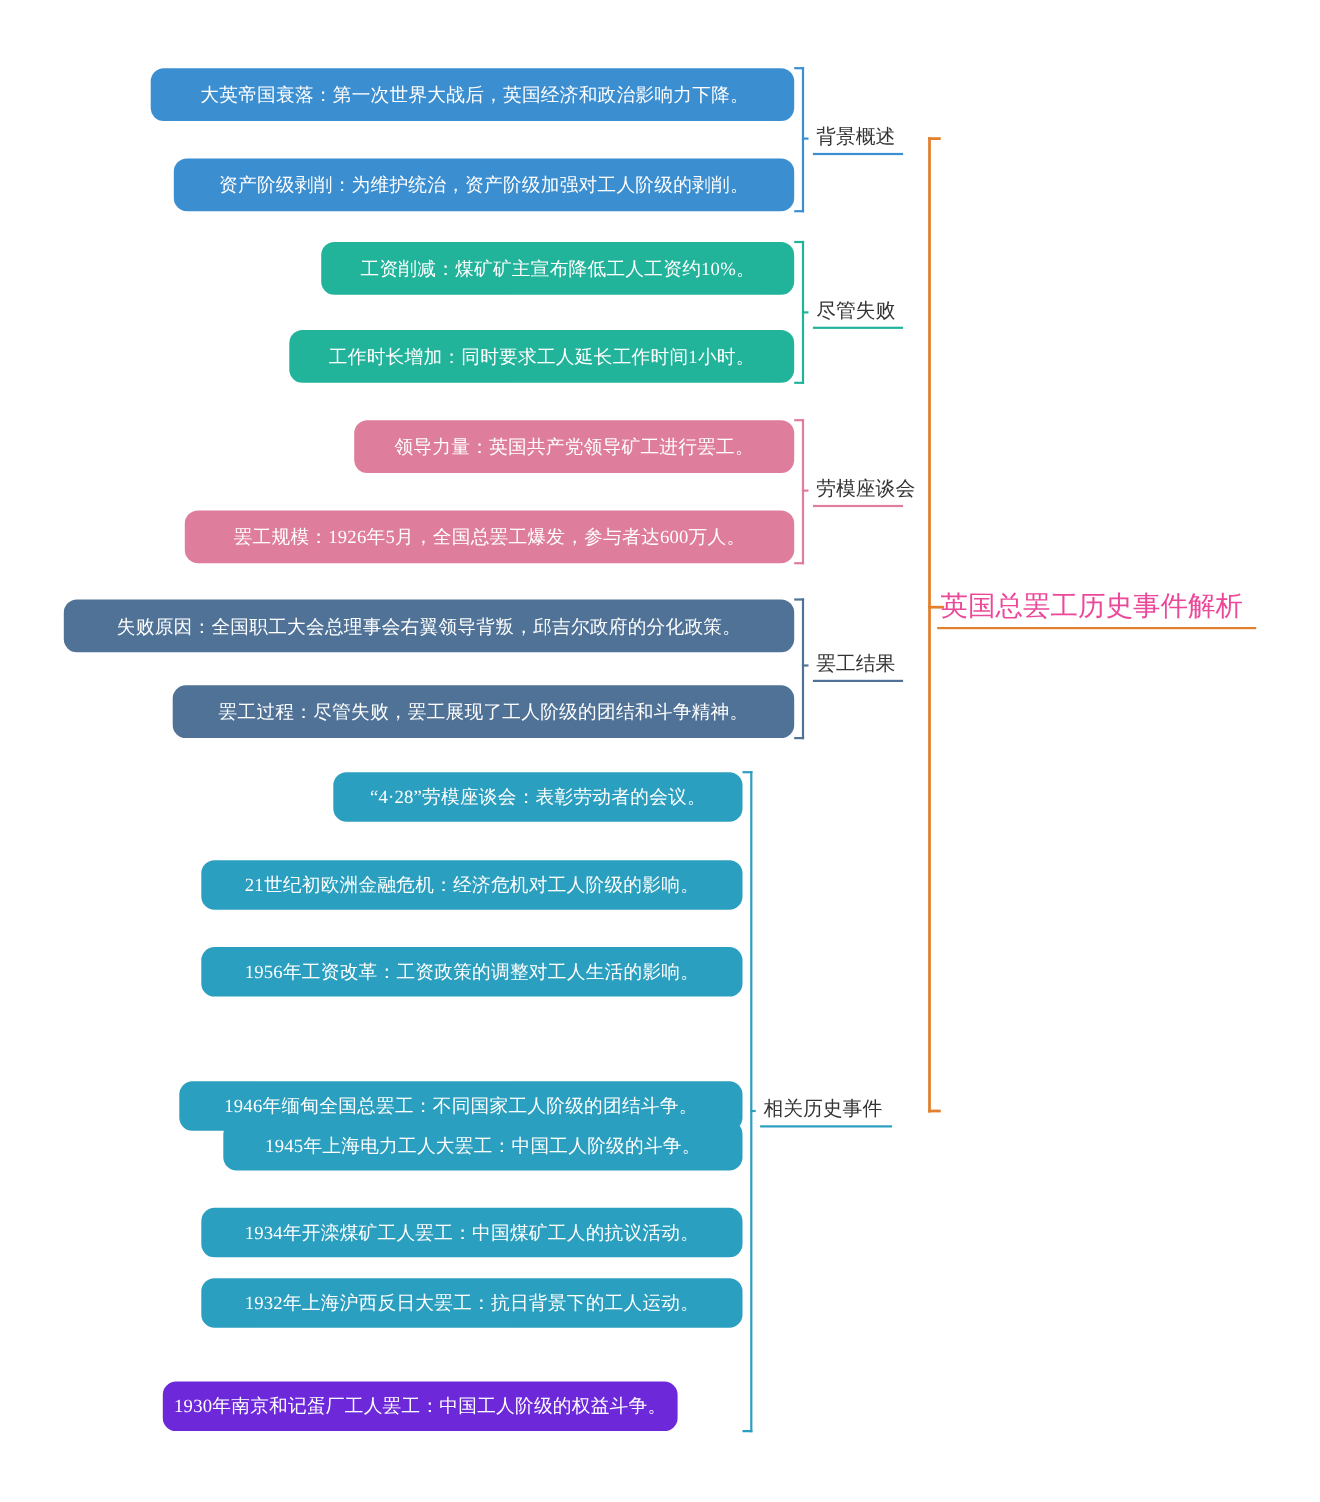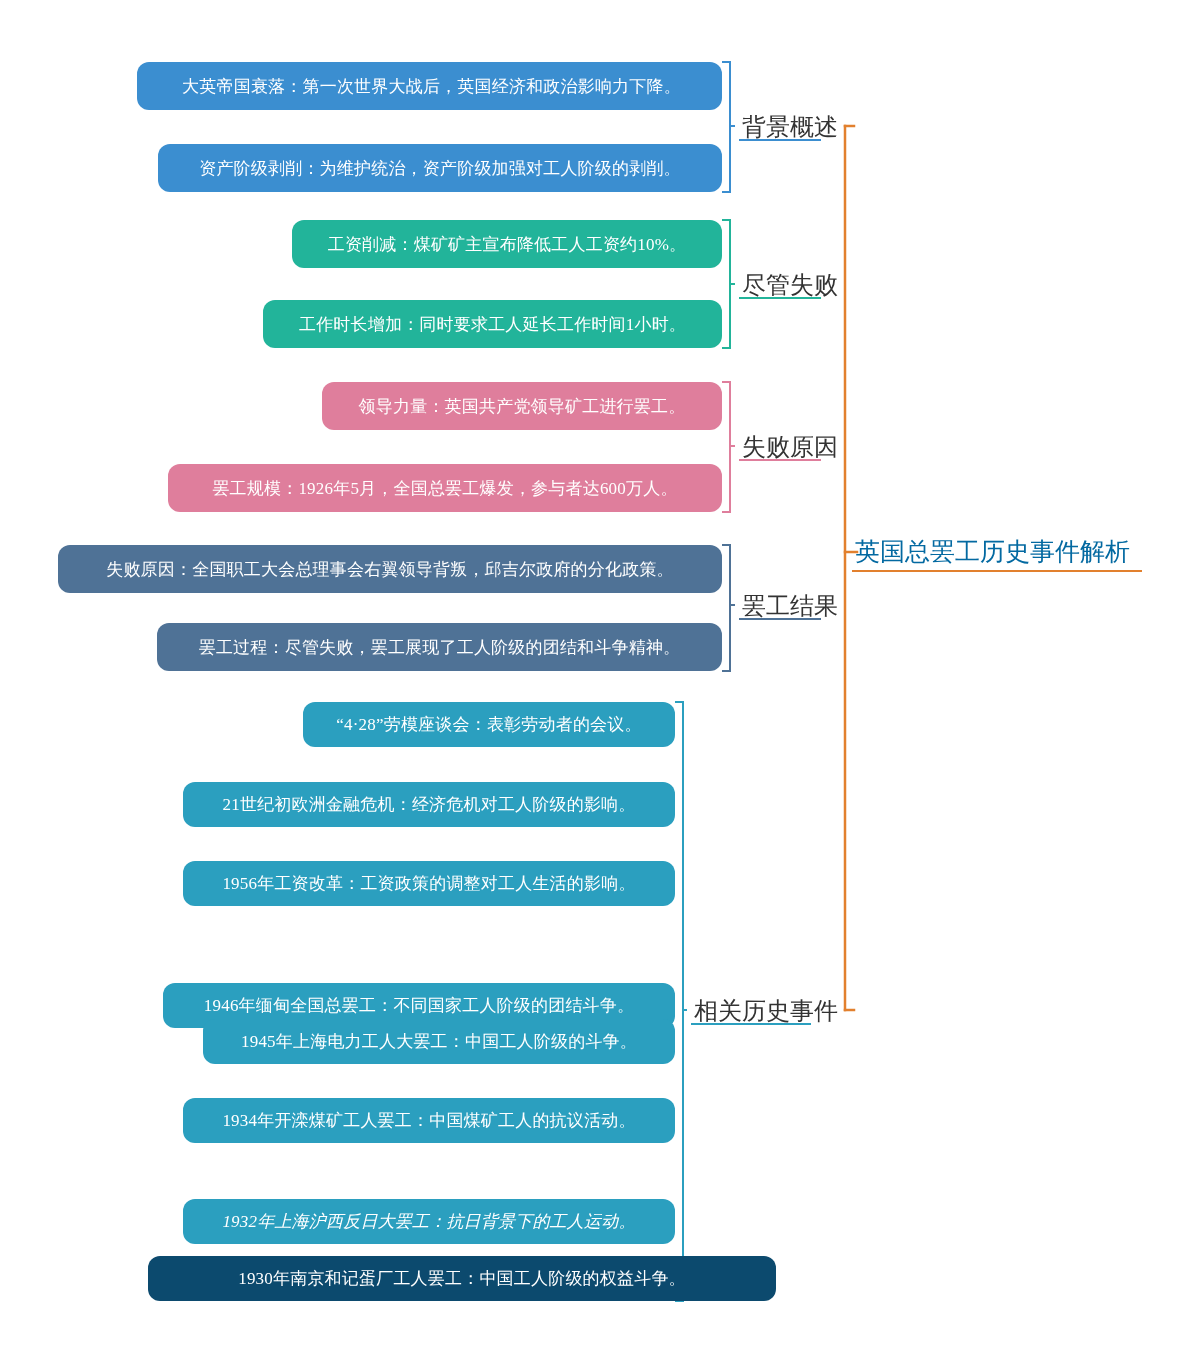--- a/index.html
+++ b/index.html
@@ -27,31 +27,31 @@
     display: flex;
     align-items: center;
     justify-content: center;
     padding: 0 16px;
     white-space: nowrap;
     letter-spacing: 0.2px;
     font-family: "Liberation Serif", "DejaVu Serif", serif;
   }
   .branch-label {
     position: absolute;
-    font-size: 24px;
+    font-size: 18px;
     color: #333333;
     white-space: nowrap;
     line-height: 1;
     padding-bottom: 5px;
     font-family: "Liberation Sans", sans-serif;
   }
   .root-label {
     position: absolute;
     font-size: 25px;
-    color: #0369a1;
+    color: #ec4899;
     white-space: nowrap;
     line-height: 1;
     font-family: "Liberation Sans", sans-serif;
   }
   .underline {
     position: absolute;
     height: 2px;
   }
   svg.wires {
     position: absolute;
@@ -96,32 +96,32 @@
       <div class="root-label" style="left: 855px; top: 539px;">英国总罢工历史事件解析</div>
       <div class="underline" style="left: 852px; top: 570px; width: 290px; background: rgb(226, 128, 46);"></div>
       <div class="branch-label" style="left: 742px; top: 115px;">背景概述</div>
       <div class="underline" style="left: 739px; top: 139px; width: 82px; background: rgb(59, 142, 208);"></div>
       <div class="node" style="left: 137px; top: 62px; width: 585px; height: 48px; background: rgb(59, 142, 208); padding-left: 20px;">大英帝国衰落：第一次世界大战后，英国经济和政治影响力下降。</div>
       <div class="node" style="left: 158px; top: 144px; width: 564px; height: 48px; background: rgb(59, 142, 208);">资产阶级剥削：为维护统治，资产阶级加强对工人阶级的剥削。</div>
       <div class="branch-label" style="left: 742px; top: 273px;">尽管失败</div>
       <div class="underline" style="left: 739px; top: 297px; width: 82px; background: rgb(34, 180, 154);"></div>
       <div class="node" style="left: 292px; top: 220px; width: 430px; height: 48px; background: rgb(34, 180, 154);">工资削减：煤矿矿主宣布降低工人工资约10%。</div>
       <div class="node" style="left: 263px; top: 300px; width: 459px; height: 48px; background: rgb(34, 180, 154);">工作时长增加：同时要求工人延长工作时间1小时。</div>
-      <div class="branch-label" style="left: 742px; top: 435px;">失败原因</div>
+      <div class="branch-label" style="left: 742px; top: 435px;">劳模座谈会</div>
       <div class="underline" style="left: 739px; top: 459px; width: 82px; background: rgb(223, 126, 156);"></div>
       <div class="node" style="left: 322px; top: 382px; width: 400px; height: 48px; background: rgb(223, 126, 156);">领导力量：英国共产党领导矿工进行罢工。</div>
       <div class="node" style="left: 168px; top: 464px; width: 554px; height: 48px; background: rgb(223, 126, 156);">罢工规模：1926年5月，全国总罢工爆发，参与者达600万人。</div>
       <div class="branch-label" style="left: 742px; top: 594px;">罢工结果</div>
       <div class="underline" style="left: 739px; top: 618px; width: 82px; background: rgb(79, 114, 150);"></div>
       <div class="node" style="left: 58px; top: 545px; width: 664px; height: 48px; background: rgb(79, 114, 150);">失败原因：全国职工大会总理事会右翼领导背叛，邱吉尔政府的分化政策。</div>
       <div class="node" style="left: 157px; top: 623px; width: 565px; height: 48px; background: rgb(79, 114, 150);">罢工过程：尽管失败，罢工展现了工人阶级的团结和斗争精神。</div>
       <div class="branch-label" style="left: 694px; top: 999px;">相关历史事件</div>
       <div class="underline" style="left: 691px; top: 1023px; width: 120px; background: rgb(43, 159, 191);"></div>
       <div class="node" style="left: 303px; top: 702px; width: 372px; height: 45px; background: rgb(43, 159, 191);">“4·28”劳模座谈会：表彰劳动者的会议。</div>
       <div class="node" style="left: 183px; top: 782px; width: 492px; height: 45px; background: rgb(43, 159, 191);">21世纪初欧洲金融危机：经济危机对工人阶级的影响。</div>
       <div class="node" style="left: 183px; top: 861px; width: 492px; height: 45px; background: rgb(43, 159, 191);">1956年工资改革：工资政策的调整对工人生活的影响。</div>
       <div class="node" style="left: 163px; top: 940px; width: 512px; height: 45px; background: rgb(43, 159, 191); margin-top: 43px;">1946年缅甸全国总罢工：不同国家工人阶级的团结斗争。</div>
       <div class="node" style="left: 203px; top: 1019px; width: 472px; height: 45px; background: rgb(43, 159, 191);">1945年上海电力工人大罢工：中国工人阶级的斗争。</div>
       <div class="node" style="left: 183px; top: 1098px; width: 492px; height: 45px; background: rgb(43, 159, 191);">1934年开滦煤矿工人罢工：中国煤矿工人的抗议活动。</div>
-      <div class="node" style="left: 183px; top: 1199px; width: 492px; height: 45px; background: rgb(43, 159, 191); font-style: italic;">1932年上海沪西反日大罢工：抗日背景下的工人运动。</div>
-      <div class="node" style="left: 148px; top: 1256px; width: 628px; height: 45px; background: #0c4a6e;">1930年南京和记蛋厂工人罢工：中国工人阶级的权益斗争。</div>
+      <div class="node" style="left: 183px; top: 1162px; width: 492px; height: 45px; background: rgb(43, 159, 191);">1932年上海沪西反日大罢工：抗日背景下的工人运动。</div>
+      <div class="node" style="left: 148px; top: 1256px; width: 468px; height: 45px; background: #6d28d9;">1930年南京和记蛋厂工人罢工：中国工人阶级的权益斗争。</div>
     </div>
 </div>
 
 </body></html>

